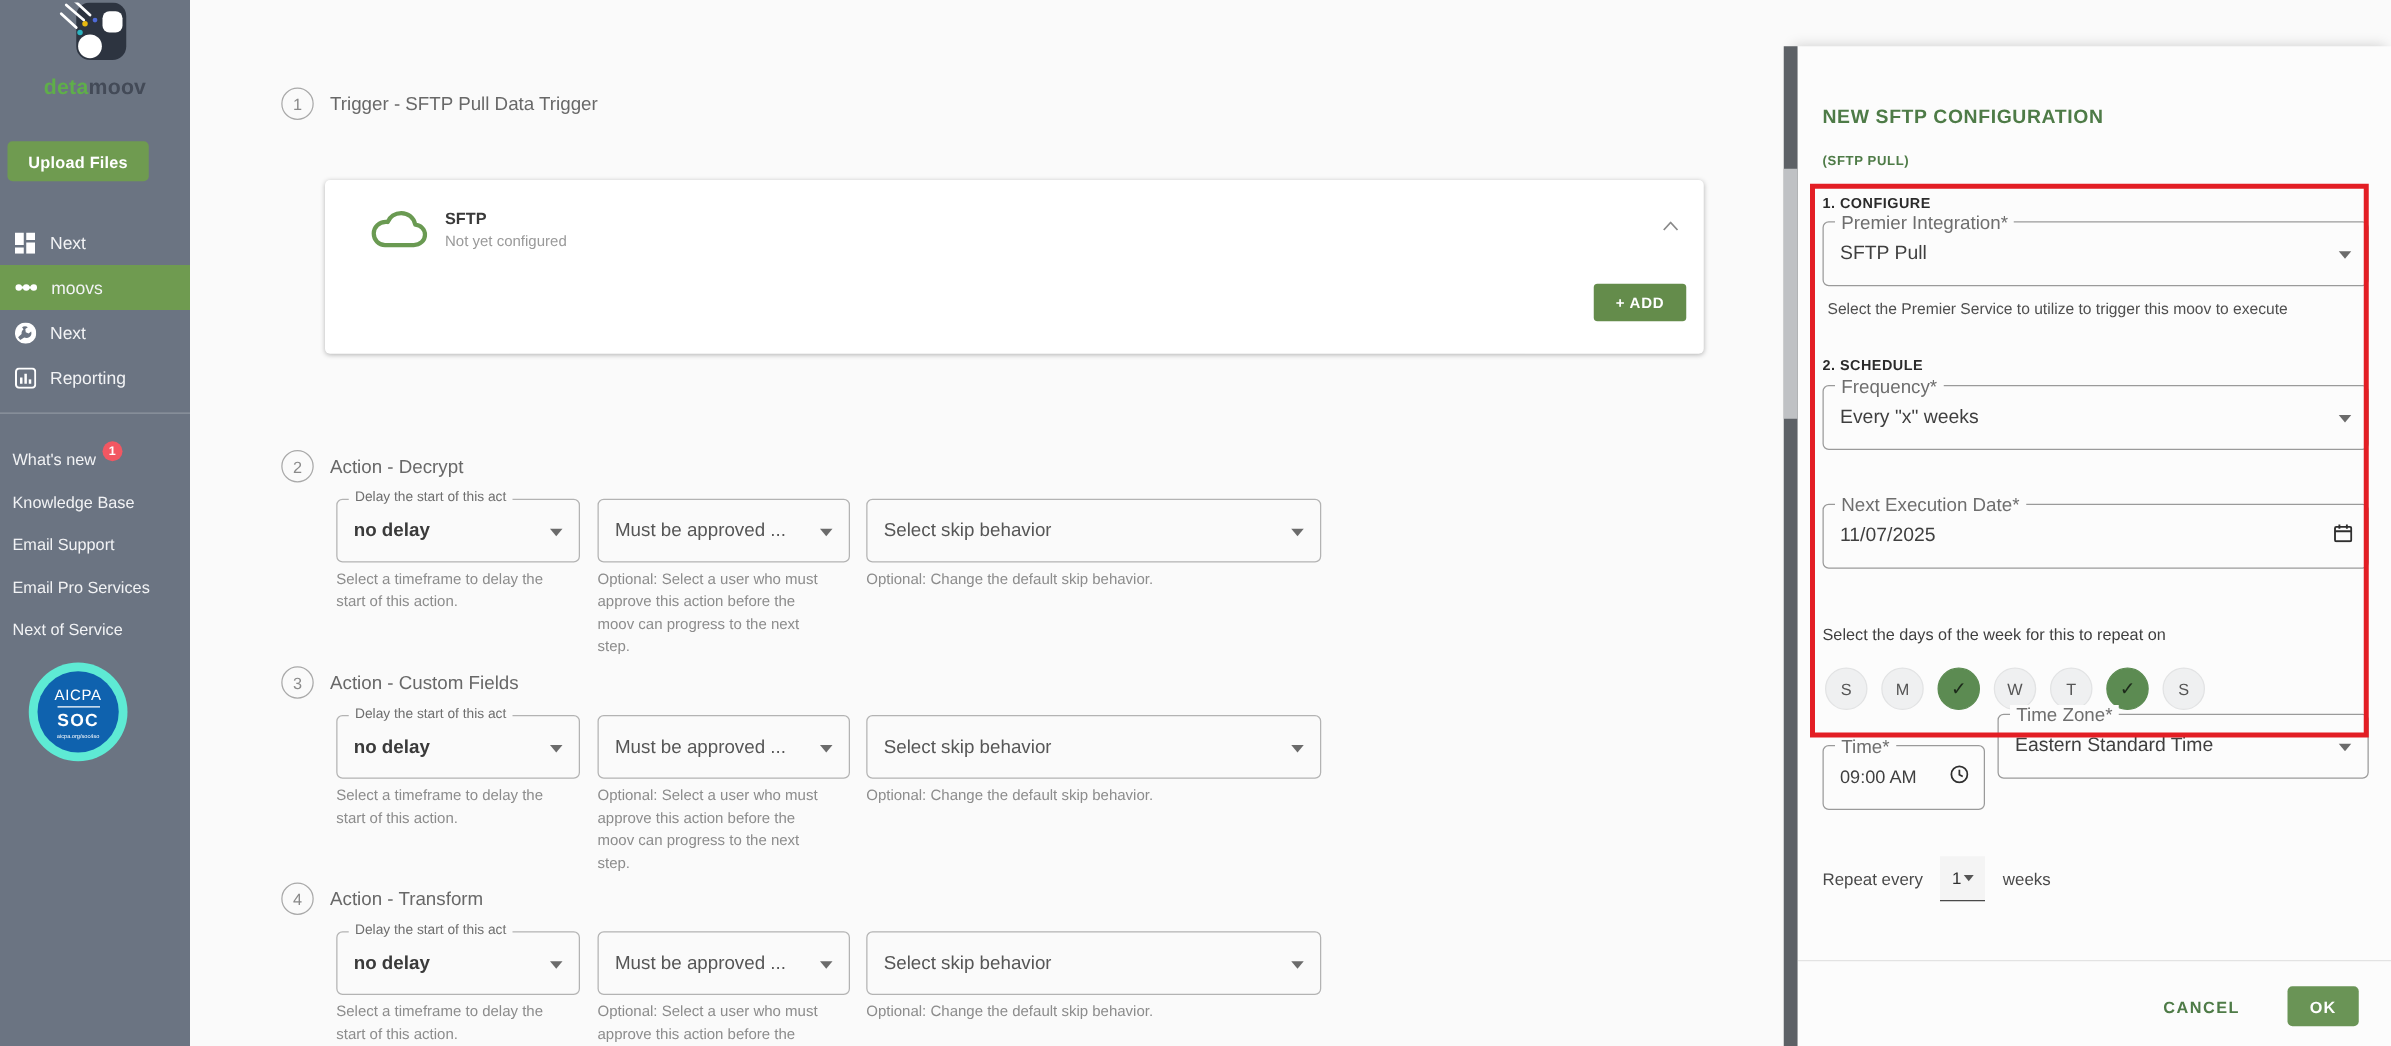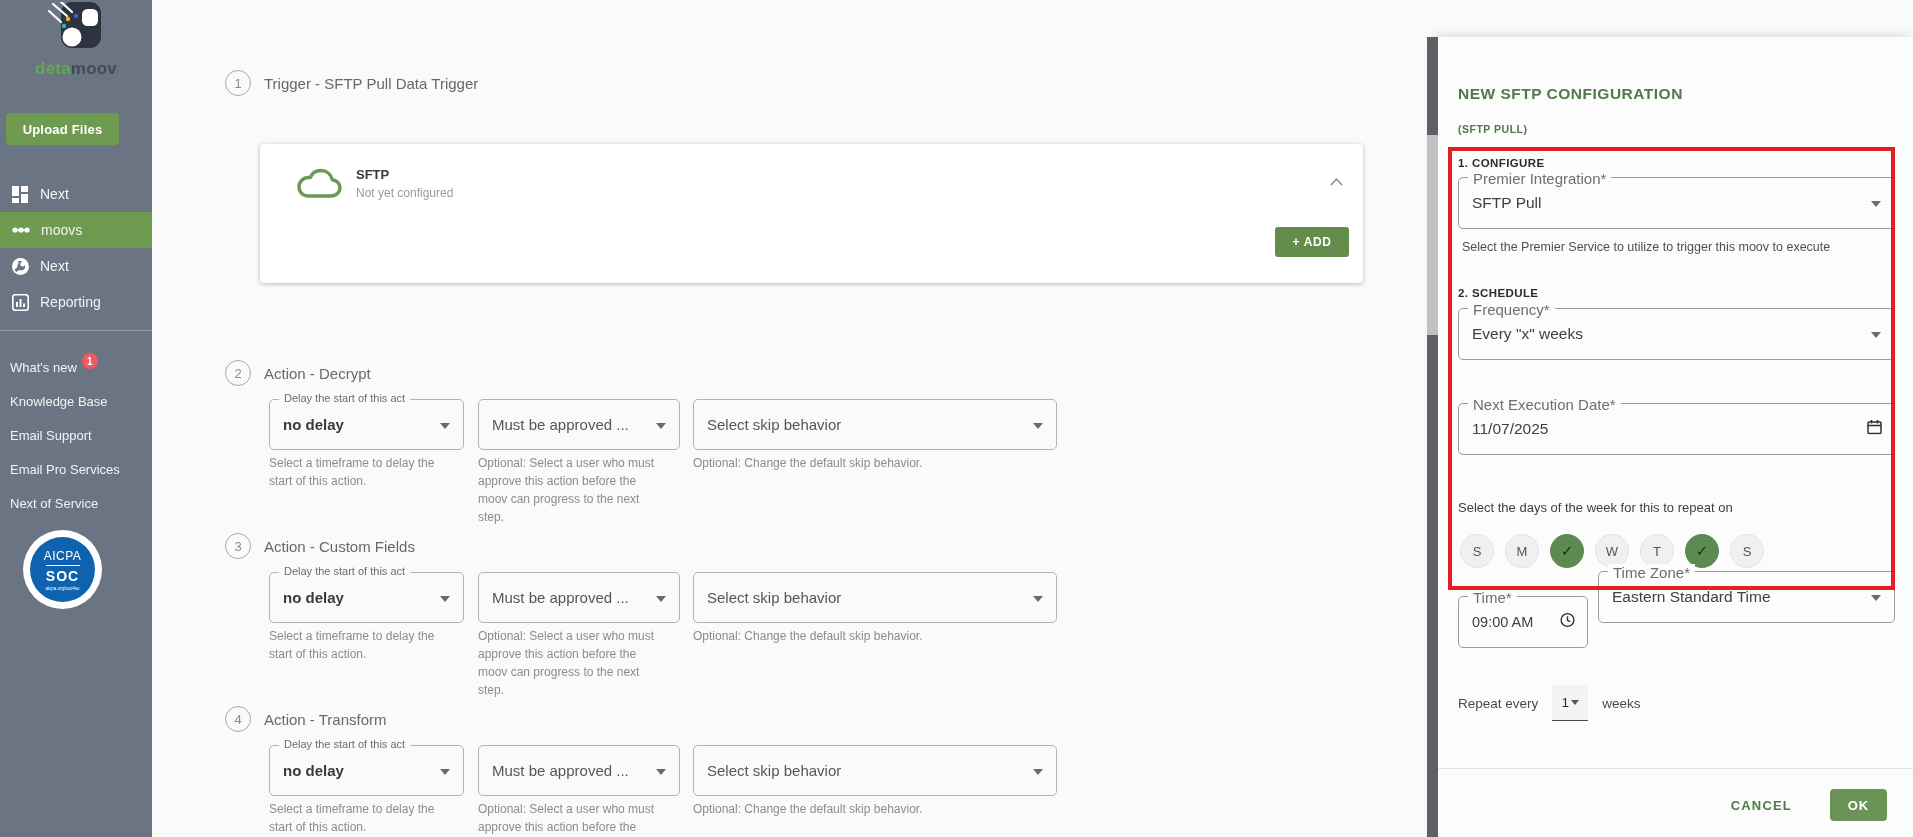--- a/index.html
+++ b/index.html
@@ -27,21 +27,21 @@
   .nav { position:absolute; left:0; top:176px; width:152px; }
   .nav-item { height:36px; display:flex; align-items:center; gap:11px; padding-left:12px; font-size:14px; cursor:pointer; }
   .nav-item.active { background:#6f9b50; }
   .nav-divider { position:absolute; left:0; top:330px; width:152px; border-top:1px solid rgba(255,255,255,.25); }
   .links { position:absolute; left:0; top:350px; width:152px; }
   .link-item { height:34px; display:flex; align-items:center; padding-left:10px; font-size:13px; cursor:pointer; white-space:nowrap; }
   .new-badge { display:inline-flex; align-items:center; justify-content:center; width:16px; height:16px;
     border-radius:50%; background:#f25762; color:#fff; font-size:10px; font-weight:bold; margin-left:5px;
     transform:translateY(-6px); }
   .soc-badge { position:absolute; left:23px; top:530px; width:79px; height:79px; border-radius:50%;
-    background:#ffffff; display:flex; align-items:center; justify-content:center; }
+    background:#5eead4; display:flex; align-items:center; justify-content:center; }
   .soc-inner { width:65px; height:65px; border-radius:50%; background:#0f62ae; color:#fff; text-align:center;
     display:flex; flex-direction:column; align-items:center; justify-content:center; gap:1px; }
   .soc-l1 { font-size:12px; letter-spacing:.5px; }
   .soc-sep { width:34px; border-top:1px solid #fff; margin:1px 0; }
   .soc-l2 { font-size:14px; font-weight:bold; letter-spacing:1px; }
   .soc-l3 { font-size:4.5px; margin-top:1px; }
 
   
   .main { position:absolute; left:152px; top:33px; width:1275px; height:804px; background:#fafafa; overflow:hidden; }
   .step-header { position:absolute; display:flex; align-items:center; gap:13px; }

